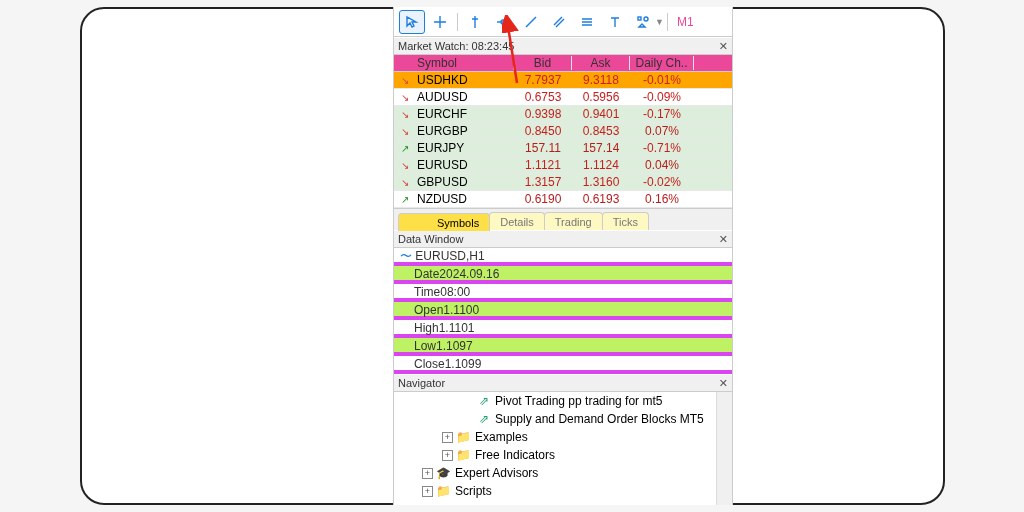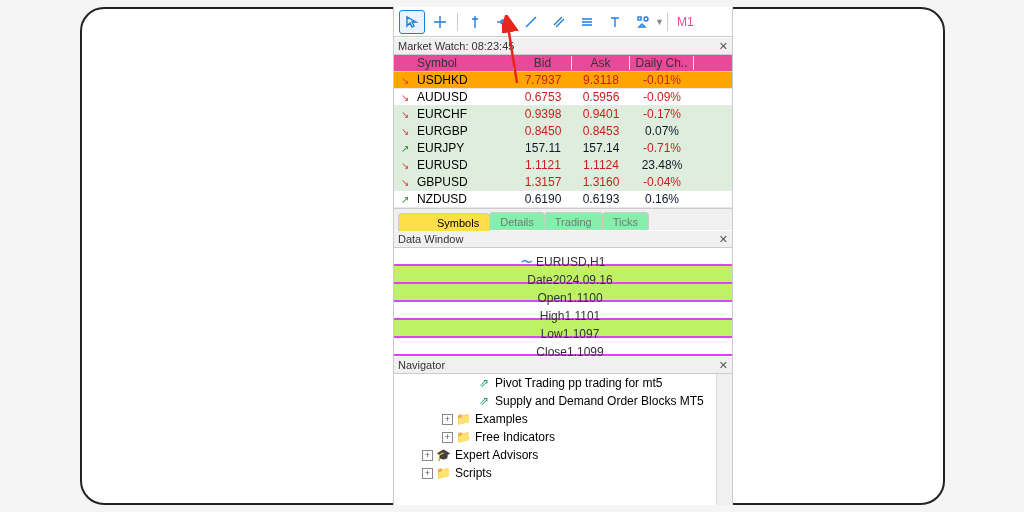--- a/index.html
+++ b/index.html
@@ -19,30 +19,30 @@
   .panel-title .x { cursor:pointer; color:#555; font-size:11px; }
   .mw-head, .mw-row { display:grid; grid-template-columns:16px 100px 58px 58px 64px; align-items:center; height:17px; padding:0 4px; font-size:12px; border-bottom:1px solid #e8e8e8; }
   .mw-head { background:#ec4899; border-bottom:1px solid #ccc; color:#333; }
   .mw-head > div { padding:0 3px; border-right:1px solid #e5e5e5; }
   .mw-head > div:first-child { border-right:none; }
   .num { text-align:center; padding-right:4px; }
   .mw-row > div { padding:0 3px; }
   .arrup { color:#1a8b1a; font-size:10px; }
   .arrdn { color:#d44; font-size:10px; }
   .red { color:#c81e1e; }
-  .blue { color:#0f172a; }
+  .blue { color:#b91c1c; }
   .greenrow { background:#ddeedd; }
   .whiterow { background:#fff; }
   .orangerow { background:#ffa500; color:#000; }
   .orangerow .red { color:#c81e1e; }
   .subtabs { display:flex; height:22px; align-items:flex-end; background:#f0f0f0; border-top:1px solid #ccc; padding:0 4px; gap:0; }
-  .subtab { padding:3px 10px 2px; border:1px solid #ccc; border-bottom:none; border-radius:4px 4px 0 0; background:#86efac; margin-right:-1px; font-size:11px; color:#777; cursor:pointer; }
+  .subtab { padding:3px 10px 2px; border:1px solid #ccc; border-bottom:none; border-radius:4px 4px 0 0; background:#fef9c3; margin-right:-1px; font-size:11px; color:#777; cursor:pointer; }
   .subtab.act { background:#fde047; color:#000; position:relative; top:1px;padding-left:38px; }
   .dw { background:#fff; }
-  .dw-row { display:flex; justify-content:center; padding:14px 6px 2px 20px; height:18px; align-items:center; border-bottom:2px solid #d946ef; color:#333; }
+  .dw-row { display:flex; justify-content:flex-start; padding:4px 6px 2px 20px; height:18px; align-items:center; border-bottom:4px solid #d946ef; color:#333; }
   .dw-row.alt { background:#bef264; }
   .dw-row:first-child { padding-left:6px; }
   .nav { background:#fff; flex:1; overflow:hidden; position:relative; font-size:12px; }
   .nav-item { display:flex; align-items:center; height:18px; gap:4px; }
   .nav .ind { width:14px; height:14px; display:flex; align-items:center; justify-content:center; }
   .folder { color:#e6b83d; }
   .plus { width:11px; height:11px; border:1px solid #888; font-size:9px; line-height:9px; text-align:center; color:#555; cursor:pointer; }
   .scroll-stub { position:absolute; right:0; top:0; width:16px; height:100%; background:#f0f0f0; border-left:1px solid #ddd; }
   .arrow-annotation { position:absolute; left:502px; top:15px; pointer-events:none; }
 </style>
@@ -160,28 +160,28 @@
         <div>EURJPY</div>
         <div class="num blue">157.11</div>
         <div class="num blue">157.14</div>
         <div class="num red">-0.71%</div>
       </div>
       <div class="mw-row greenrow">
         <div class="arrdn">↘</div>
         <div>EURUSD</div>
         <div class="num red">1.1121</div>
         <div class="num red">1.1124</div>
-        <div class="num blue">23.48%</div>
+        <div class="num blue">0.04%</div>
       </div>
       <div class="mw-row greenrow">
         <div class="arrdn">↘</div>
         <div>GBPUSD</div>
         <div class="num red">1.3157</div>
         <div class="num red">1.3160</div>
-        <div class="num red">-0.04%</div>
+        <div class="num red">-0.02%</div>
       </div>
       <div class="mw-row whiterow">
         <div class="arrup">↗</div>
         <div>NZDUSD</div>
         <div class="num blue">0.6190</div>
         <div class="num blue">0.6193</div>
         <div class="num blue">0.16%</div>
       </div>
     </div>
   <div class="subtabs" id="mw-tabs">
@@ -196,20 +196,24 @@
     <span class="x">✕</span>
   </div>
   <div class="dw" id="dw-body">
       <div class="dw-row">
         <span><span style="color:#1e7ee0">〜</span> EURUSD,H1</span>
         <span></span>
       </div>
       <div class="dw-row alt">
         <span>Date</span>
         <span>2024.09.16</span>
+      </div>
+      <div class="dw-row">
+        <span>Time</span>
+        <span>08:00</span>
       </div>
       <div class="dw-row alt">
         <span>Open</span>
         <span>1.1100</span>
       </div>
       <div class="dw-row">
         <span>High</span>
         <span>1.1101</span>
       </div>
       <div class="dw-row alt">

